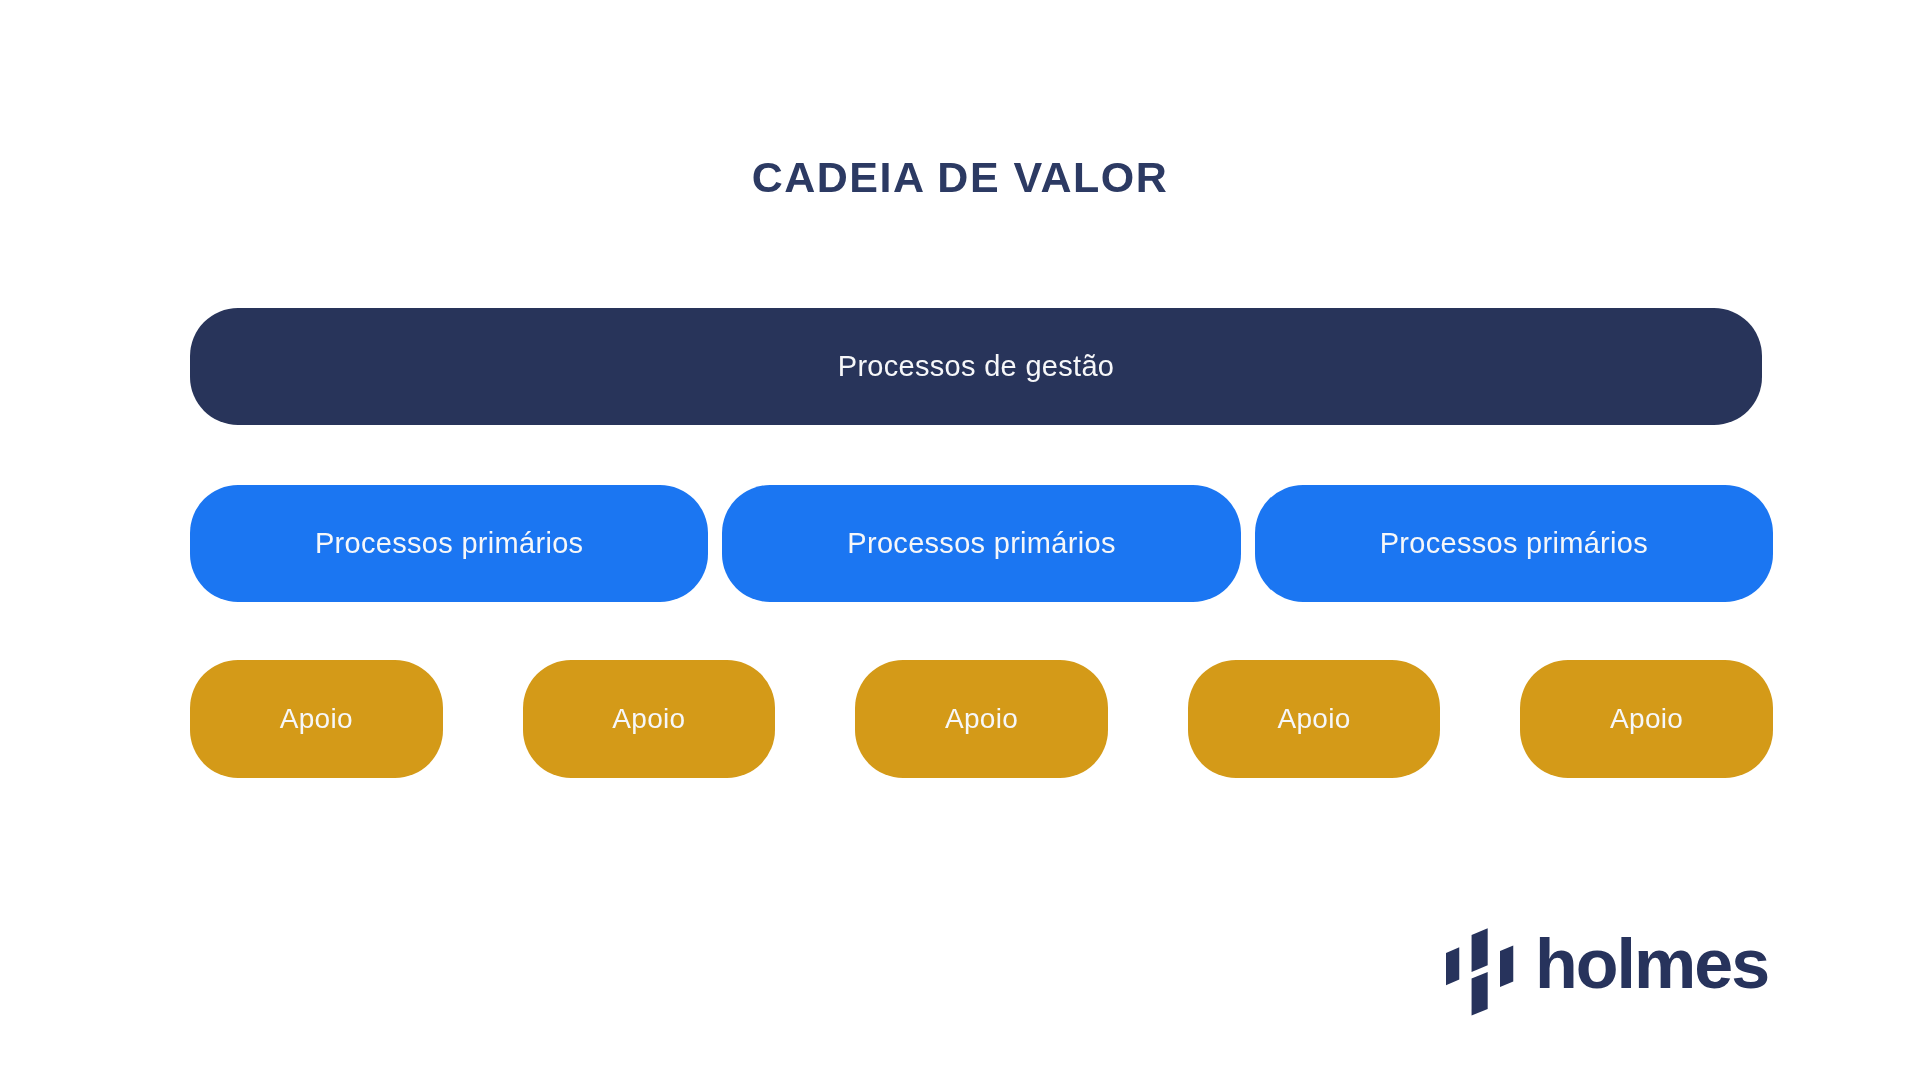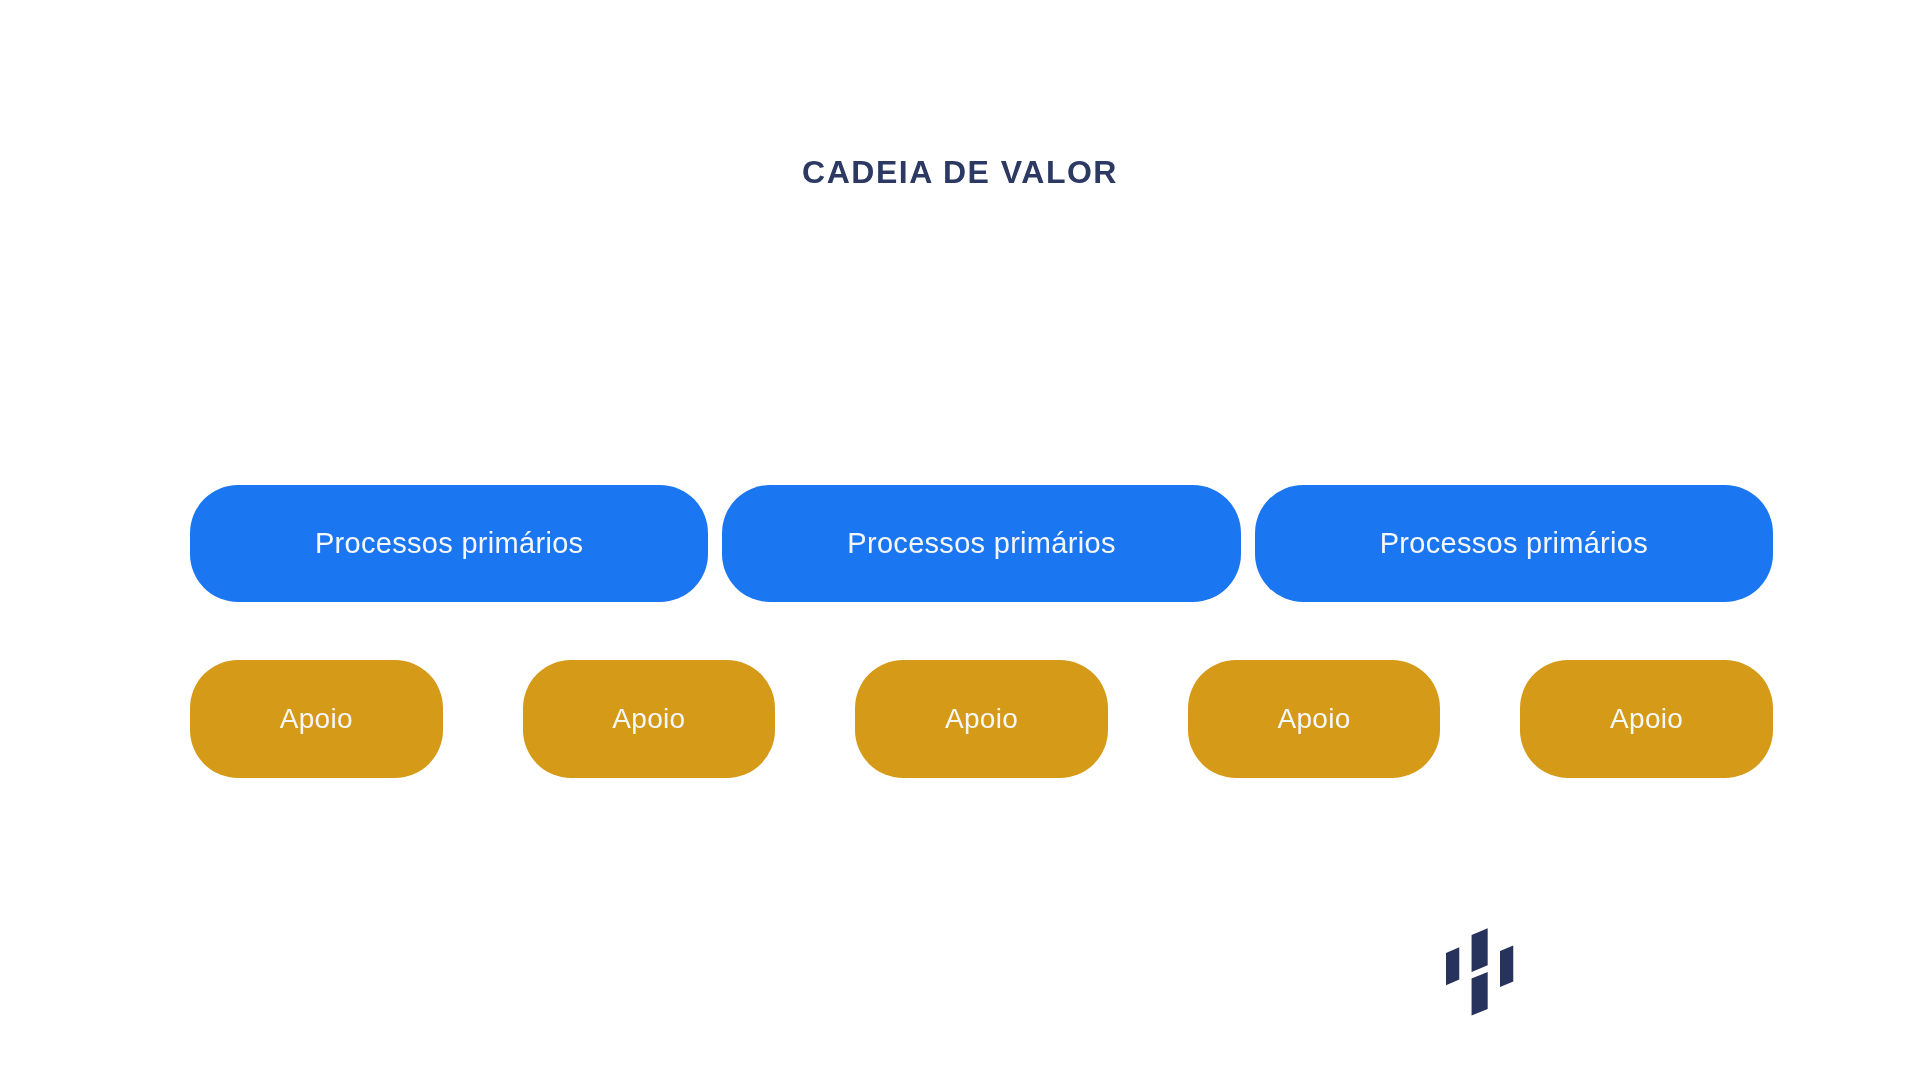--- a/index.html
+++ b/index.html
@@ -20,21 +20,21 @@
     height:1080px;
     background:var(--page-bg);
     overflow:hidden;
   }
   .page-title{
     position:absolute;
     top:156px;
     left:0;
     width:1920px;
     text-align:center;
-    font-size:32px;
+    font-size:43px;
     font-weight:700;
     letter-spacing:1.5px;
     line-height:1;
     color:var(--title-text);
   }
   .row{
     position:absolute;
     left:190px;
     display:flex;
   }
@@ -88,20 +88,23 @@
     padding-bottom:14px;
   }
 </style>
 </head>
 <body>
 
 <div class="canvas">
 
   <h1 class="page-title">CADEIA DE VALOR</h1>
 
+  <div class="row row-management">
+    <div class="box box-management">Processos de gestão</div>
+  </div>
 
   <div class="row row-primary">
     <div class="box box-primary">Processos primários</div>
     <div class="box box-primary">Processos primários</div>
     <div class="box box-primary">Processos primários</div>
   </div>
 
   <div class="row row-support">
     <div class="box box-support">Apoio</div>
     <div class="box box-support">Apoio</div>
@@ -110,15 +113,16 @@
     <div class="box box-support">Apoio</div>
   </div>
 
   <div class="logo">
     <svg class="logo-icon" width="72" height="92" viewBox="0 0 76 94" aria-hidden="true">
       <polygon points="0,28 14,22 14,56 0,62"></polygon>
       <polygon points="27,9 44,2 44,41 27,48"></polygon>
       <polygon points="27,55 44,48 44,87 27,94"></polygon>
       <polygon points="57,26 71,20 71,58 57,64"></polygon>
     </svg>
+    <div class="logo-wordmark">holmes</div>
   </div>
 
 </div>
 
 </body></html>

